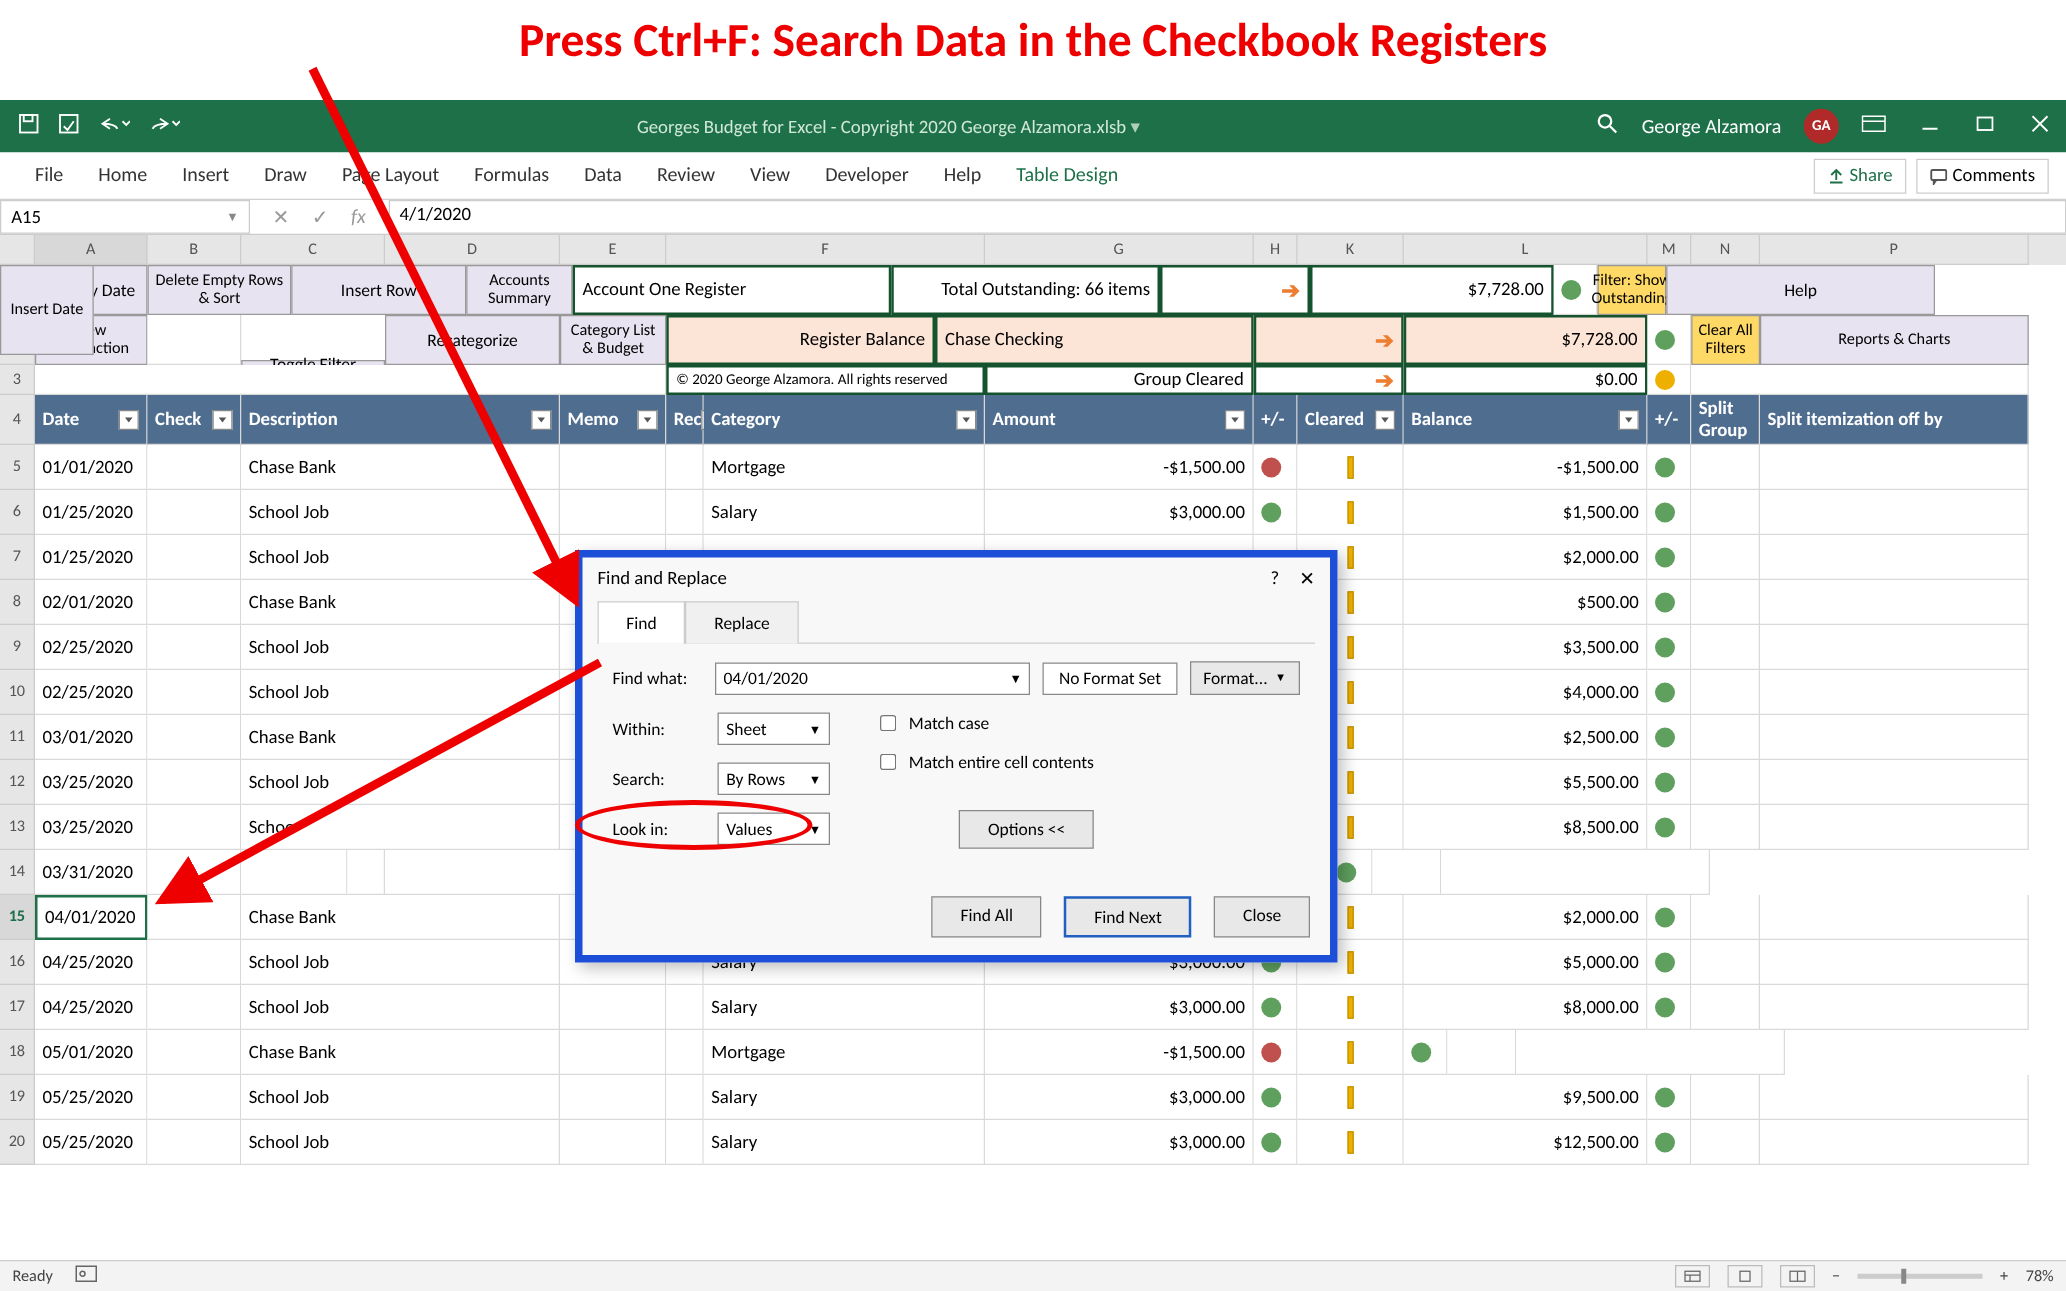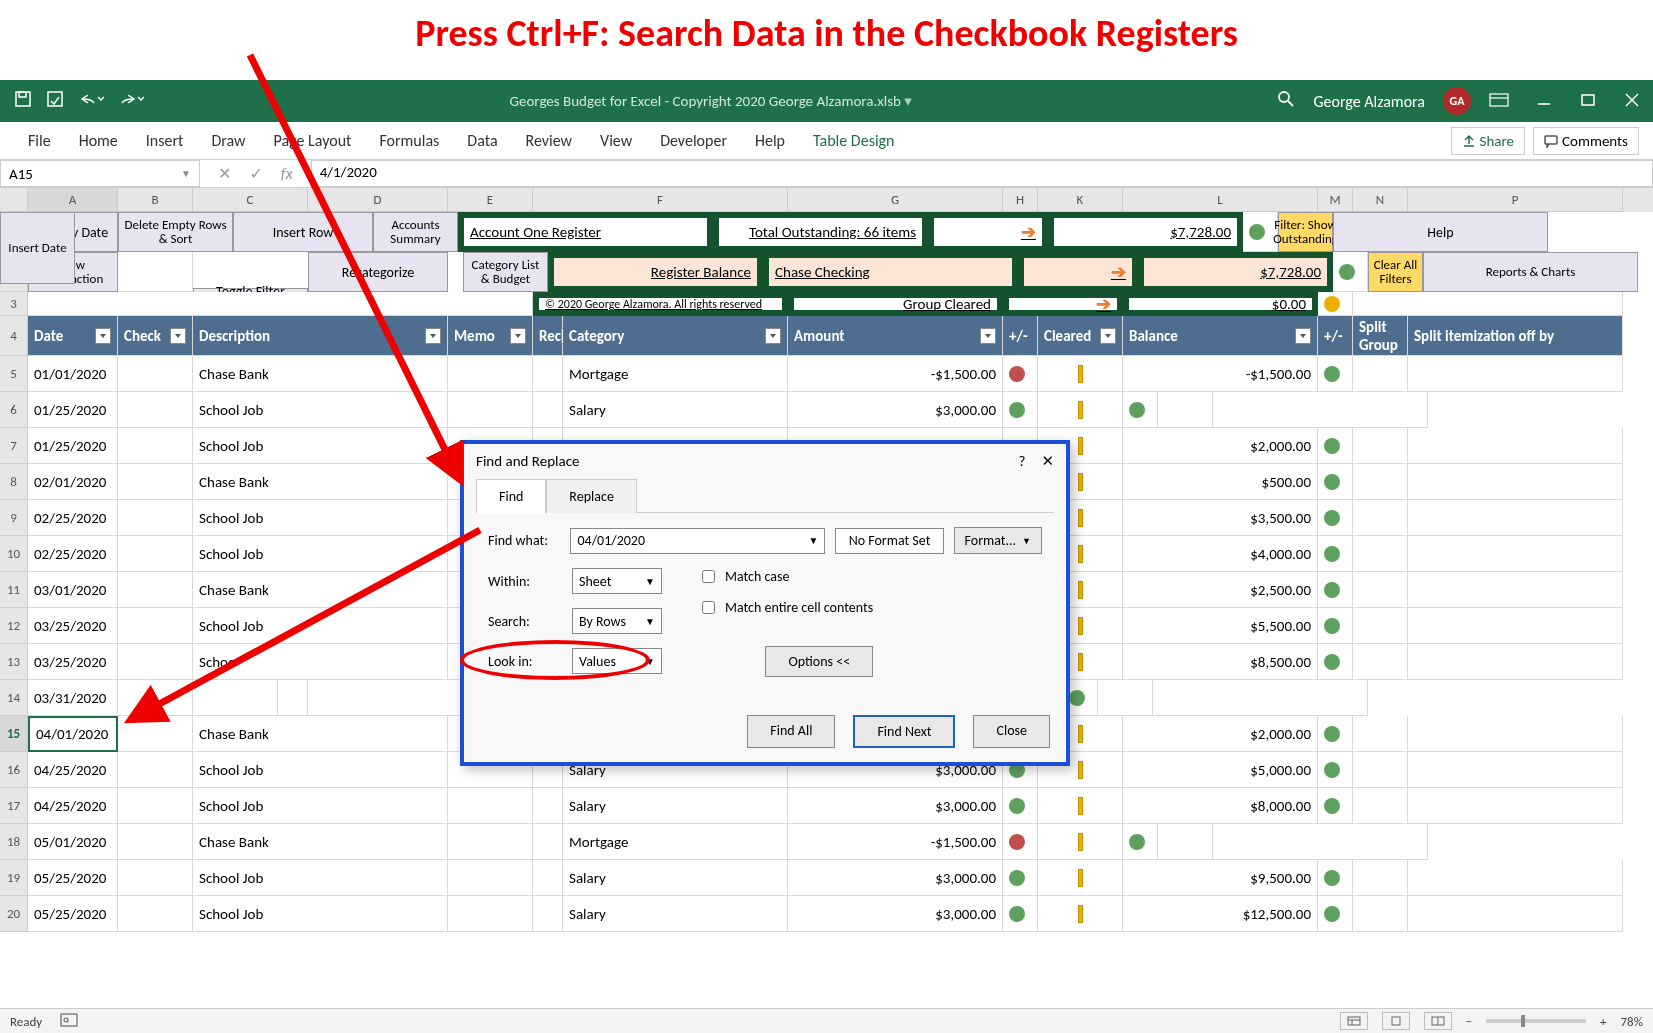--- a/index.html
+++ b/index.html
@@ -26,32 +26,32 @@
 .colheaders{display:flex;height:24px;background:#e6e6e6;}
 .ch{border-right:1px solid #ccc;border-bottom:1px solid #ccc;text-align:center;font-size:13px;color:#555;display:flex;align-items:center;justify-content:center;}
 .ch.sel{background:#d8d8d8;}
 .rowheader{width:28px;background:#e6e6e6;border-right:1px solid #ccc;border-bottom:1px solid #ccc;text-align:center;font-size:13px;color:#555;display:flex;align-items:center;justify-content:center;}
 .rowheader.sel{background:#d8d8d8;color:#1e7048;font-weight:bold;}
 .gridrow{display:flex;height:36px;}
 .cell{border-right:1px solid #d9d9d9;border-bottom:1px solid #d9d9d9;font-size:15px;padding:0 6px;display:flex;align-items:center;background:#fff;}
 .btn-cell{background:#e8e3f0;border:1px solid #999;text-align:center;justify-content:center;font-size:14px;padding:2px;}
 .btn-cell.yellow{background:#ffd966;}
 .btn-cell.small{font-size:13px;line-height:1.1;}
-.info-box{border:6px solid #14532d;background:#fff;text-decoration:underline;}
+.info-box{border:2px solid #14532d;background:#fff;}
 .info-box.shade{background:#fce4d6;}
 .tablehdr{background:#4f6d8f;color:#fff;font-weight:600;}
 .tablehdr .filterbtn{width:16px;height:16px;background:#fff;border:1px solid #888;margin-left:auto;display:flex;align-items:center;justify-content:center;}
 .dot{width:16px;height:16px;border-radius:50%;}
 .dot.green{background:#5fa05f;}
 .dot.red{background:#c0504d;}
 .dot.orange{background:#eeb000;}
 .bar{width:5px;height:18px;background:#eeb000;border:1px solid #c09000;}
 .arrow-orange{color:#ed7d31;font-size:18px;font-weight:bold;}
 .selected-cell{border:2px solid #1e7048!important;}
-.dialog{position:absolute;top:440px;left:460px;width:610px;background:#f8f8f8;border:4px solid #1d4ed8;box-shadow:4px 4px 12px rgba(0,0,0,0.25);z-index:50;font-size:14px;}
+.dialog{position:absolute;top:440px;left:460px;width:610px;background:#f8f8f8;border:6px solid #1d4ed8;box-shadow:4px 4px 12px rgba(0,0,0,0.25);z-index:50;font-size:14px;}
 .dlg-title{display:flex;justify-content:space-between;padding:8px 12px;font-size:15px;}
 .dlg-title .x{cursor:pointer;font-family:Arial;}
 .dlg-tabs{display:flex;margin:0 12px;border-bottom:1px solid #ccc;}
 .dlg-tab{padding:8px 22px;border:1px solid #ccc;border-bottom:none;background:#f0f0f0;position:relative;top:1px;}
 .dlg-tab.active{background:#fff;}
 .dlg-body{padding:14px 24px;}
 .dlg-row{display:flex;align-items:center;margin-bottom:14px;gap:10px;}
 .dlg-label{width:74px;}
 .dlg-select{border:1px solid #888;padding:3px 6px;background:#fff;height:26px;display:flex;align-items:center;justify-content:space-between;}
 .dlg-input{width:260px;}
@@ -197,21 +197,21 @@
         </div>
         <div class="cell btn-cell yellow small" style="width: 55px;">Filter: Show Outstanding</div>
         <div class="cell btn-cell" style="width: 215px;">Help</div>
       </div>
       <div class="gridrow" style="height: 40px;">
         <div class="rowheader">2</div>
         <div class="cell btn-cell small" style="width: 90px;">New Transaction</div>
         <div class="cell " style="width: 75px;"></div>
         <div class="cell btn-cell" style="width: 115px; margin-top: 36px;">Toggle Filter</div>
         <div class="cell btn-cell" style="width: 140px;">Recategorize</div>
-        <div class="cell btn-cell small" style="width: 85px; margin-left: 15px;">Category List &amp; Budget</div>
+        <div class="cell btn-cell small" style="width: 85px;">Category List &amp; Budget</div>
         <div class="cell info-box shade" style="width: 215px;">
           <span style="margin-left:auto">Register Balance</span>
         </div>
         <div class="cell info-box shade" style="width: 255px;">Chase Checking</div>
         <div class="cell info-box shade" style="width: 120px;">
           <span class="arrow-orange" style="margin-left:auto">➔</span>
         </div>
         <div class="cell info-box shade" style="width: 195px;">
           <span style="margin-left:auto">$7,728.00</span>
         </div>
@@ -329,20 +329,23 @@
         <div class="cell " style="width: 225px;">Salary</div>
         <div class="cell " style="width: 215px;">
           <span style="margin-left:auto">$3,000.00</span>
         </div>
         <div class="cell " style="width: 35px;">
           <span class="dot green"></span>
         </div>
         <div class="cell " style="width: 85px;">
           <span class="bar" style="margin:0 auto"></span>
         </div>
+        <div class="cell " style="width: 195px;">
+          <span style="margin-left:auto">$1,500.00</span>
+        </div>
         <div class="cell " style="width: 35px;">
           <span class="dot green"></span>
         </div>
         <div class="cell " style="width: 55px;"></div>
         <div class="cell " style="width: 215px;"></div>
       </div>
       <div class="gridrow" style="height: 36px;">
         <div class="rowheader">7</div>
         <div class="cell " style="width: 90px;">01/25/2020</div>
         <div class="cell " style="width: 75px;"></div>

